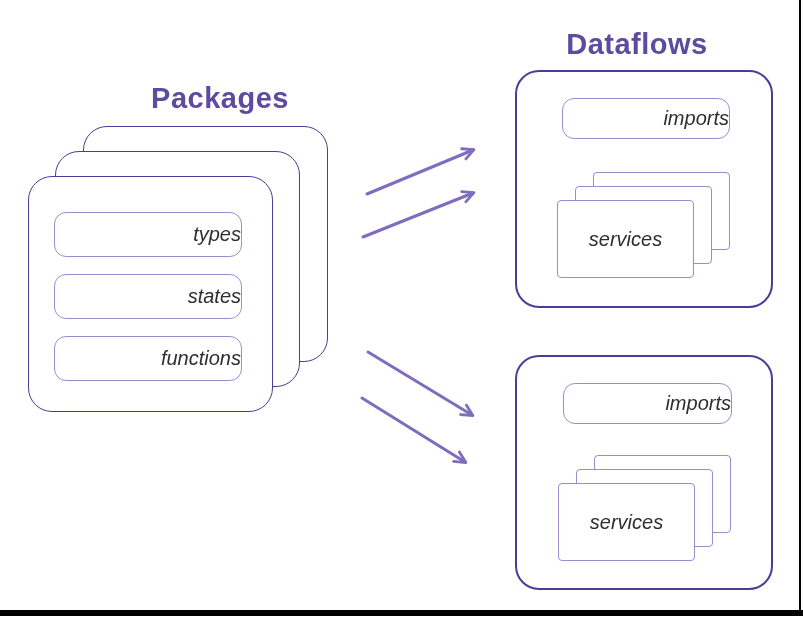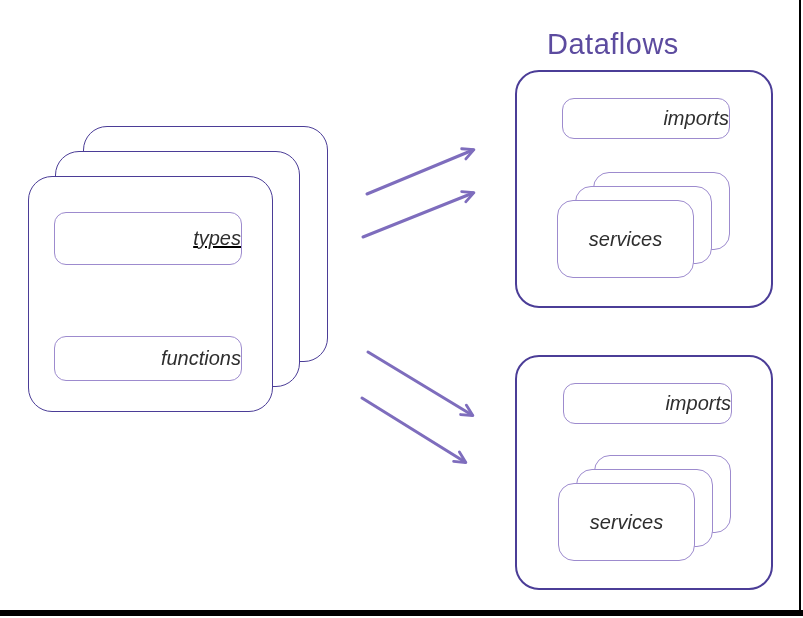--- a/index.html
+++ b/index.html
@@ -16,22 +16,23 @@
   .canvas {
     position: relative;
     width: 803px;
     height: 618px;
     background: var(--bg-color);
     overflow: hidden;
     font-family: "Liberation Sans", sans-serif;
   }
   .diagram-title {
     position: absolute;
+    text-align: center;
     font-size: 29px;
-    font-weight: 400;
+    font-weight: 700;
     letter-spacing: 0.5px;
     color: var(--title-color);
   }
   .card-lg {
     position: absolute;
     width: 245px;
     height: 236px;
     background: var(--bg-color);
     border: 1.6px solid var(--outline-dark);
     border-radius: 24px;
@@ -51,21 +52,21 @@
     display: flex;
     align-items: center;
     justify-content: flex-end;
   }
   .service-card {
     position: absolute;
     width: 137px;
     height: 78px;
     background: var(--bg-color);
     border: 1.8px solid var(--outline-light);
-    border-radius: 16px;
+    border-radius: 4px;
     display: flex;
     align-items: center;
     justify-content: center;
   }
   .box-label {
     font-style: italic;
     font-size: 20px;
     color: var(--label-color);
   }
   .arrows-layer {
@@ -97,27 +98,31 @@
     left: 0; top: 610px;
     width: 803px; height: 6px;
     background: var(--frame-color);
   }
 </style>
 </head>
 <body>
 
 <div class="canvas">
 
+  <div class="diagram-title" style="left:130px; top:82px; width:180px;">Packages</div>
 
   <div class="card-lg" style="left:83px; top:126px;"></div>
   <div class="card-lg" style="left:55px; top:151px;"></div>
   <div class="card-lg" style="left:28px; top:176px;"></div>
 
-  <div class="small-box" style="left:54px; top:212px; width:188px; height:53px;text-decoration:underline;">
+  <div class="small-box" style="left:54px; top:212px; width:188px; height:45px;">
     <span class="box-label">types</span>
+  </div>
+  <div class="small-box" style="left:54px; top:274px; width:188px; height:45px;">
+    <span class="box-label">states</span>
   </div>
   <div class="small-box" style="left:54px; top:336px; width:188px; height:45px;padding-left:28px;">
     <span class="box-label">functions</span>
   </div>
 
   <div class="diagram-title" style="left:547px; top:28px; width:180px;">Dataflows</div>
 
   <div class="container-lg" style="left:515px; top:70px; height:238px;"></div>
   <div class="small-box" style="left:562px; top:98px; width:168px; height:41px;">
     <span class="box-label">imports</span>

